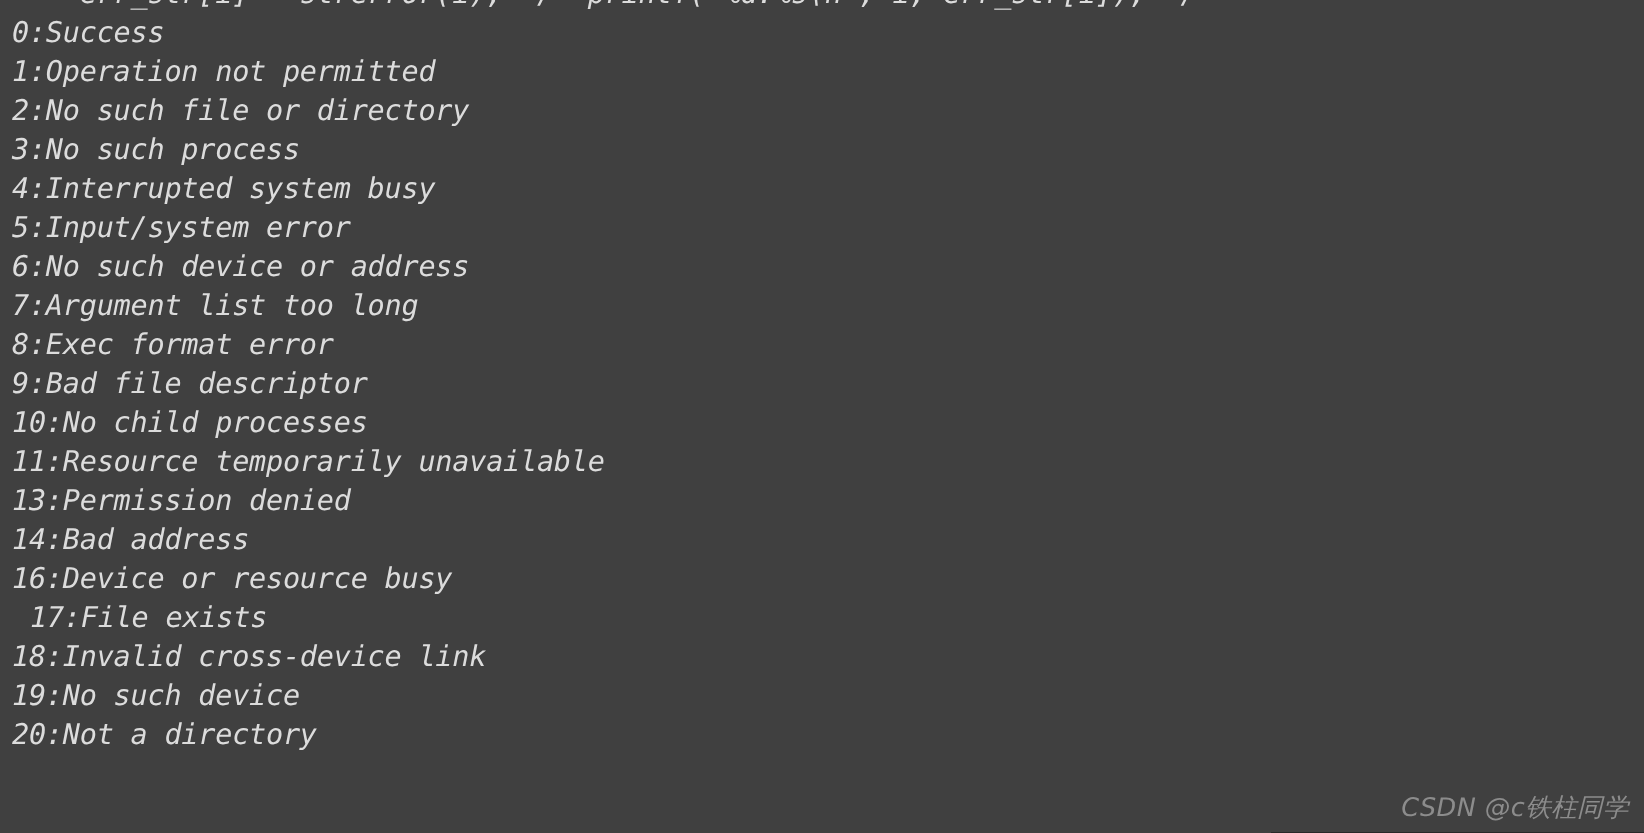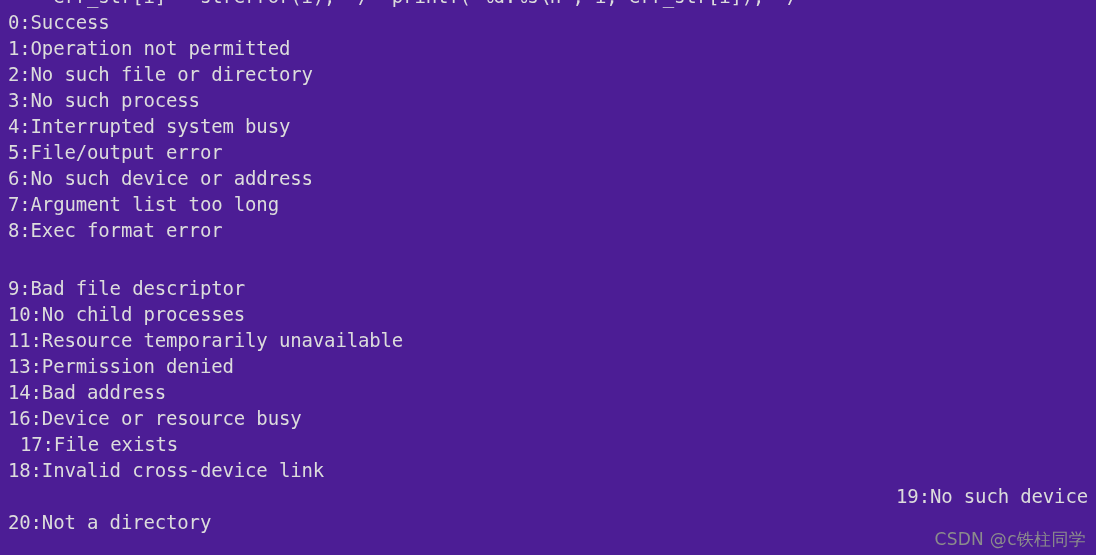--- a/index.html
+++ b/index.html
@@ -59,39 +59,39 @@
     line-height: 20px;
     color: #8c8c8c;
     white-space: pre;
     letter-spacing: 0.3px;
     user-select: none;
   }
 </style>
 </head>
 <body>
 
-<div id="terminal" style="background: #4c1d95;">
+<div id="terminal" style="background: #404040; font-style: italic;">
   <div id="scrollback">
     <span class="term-line clipped-top" style="color: rgb(220, 220, 220);">    err_str[i] = strerror(i);  /* printf("%d:%s\n", i, err_str[i]); */</span>
 
   <span class="term-line" style="color: rgb(220, 220, 220);">0:Success</span>
       <span class="term-line" style="color: rgb(220, 220, 220);">1:Operation not permitted</span>
       <span class="term-line" style="color: rgb(220, 220, 220);">2:No such file or directory</span>
       <span class="term-line" style="color: rgb(220, 220, 220);">3:No such process</span>
       <span class="term-line" style="color: rgb(220, 220, 220);">4:Interrupted system busy</span>
-      <span class="term-line" style="color: rgb(220, 220, 220);">5:File/output error</span>
+      <span class="term-line" style="color: rgb(220, 220, 220);">5:Input/system error</span>
       <span class="term-line" style="color: rgb(220, 220, 220);">6:No such device or address</span>
       <span class="term-line" style="color: rgb(220, 220, 220);">7:Argument list too long</span>
       <span class="term-line" style="color: rgb(220, 220, 220);">8:Exec format error</span>
-      <span class="term-line" style="color: rgb(220, 220, 220); margin-top: 32px;">9:Bad file descriptor</span>
+      <span class="term-line" style="color: rgb(220, 220, 220);">9:Bad file descriptor</span>
       <span class="term-line" style="color: rgb(220, 220, 220);">10:No child processes</span>
       <span class="term-line" style="color: rgb(220, 220, 220);">11:Resource temporarily unavailable</span>
       <span class="term-line" style="color: rgb(220, 220, 220);">13:Permission denied</span>
       <span class="term-line" style="color: rgb(220, 220, 220);">14:Bad address</span>
       <span class="term-line" style="color: rgb(220, 220, 220);">16:Device or resource busy</span>
       <span class="term-line" style="color: rgb(220, 220, 220); margin-left: 12px;">17:File exists</span>
       <span class="term-line" style="color: rgb(220, 220, 220);">18:Invalid cross-device link</span>
-      <span class="term-line" style="color: rgb(220, 220, 220); text-align: right;">19:No such device</span>
+      <span class="term-line" style="color: rgb(220, 220, 220);">19:No such device</span>
       <span class="term-line" style="color: rgb(220, 220, 220);">20:Not a directory</span>
     </div>
 
   <div id="watermark" style="color: rgb(140, 140, 140);">CSDN @c铁柱同学</div>
 </div>
 
 </body></html>

